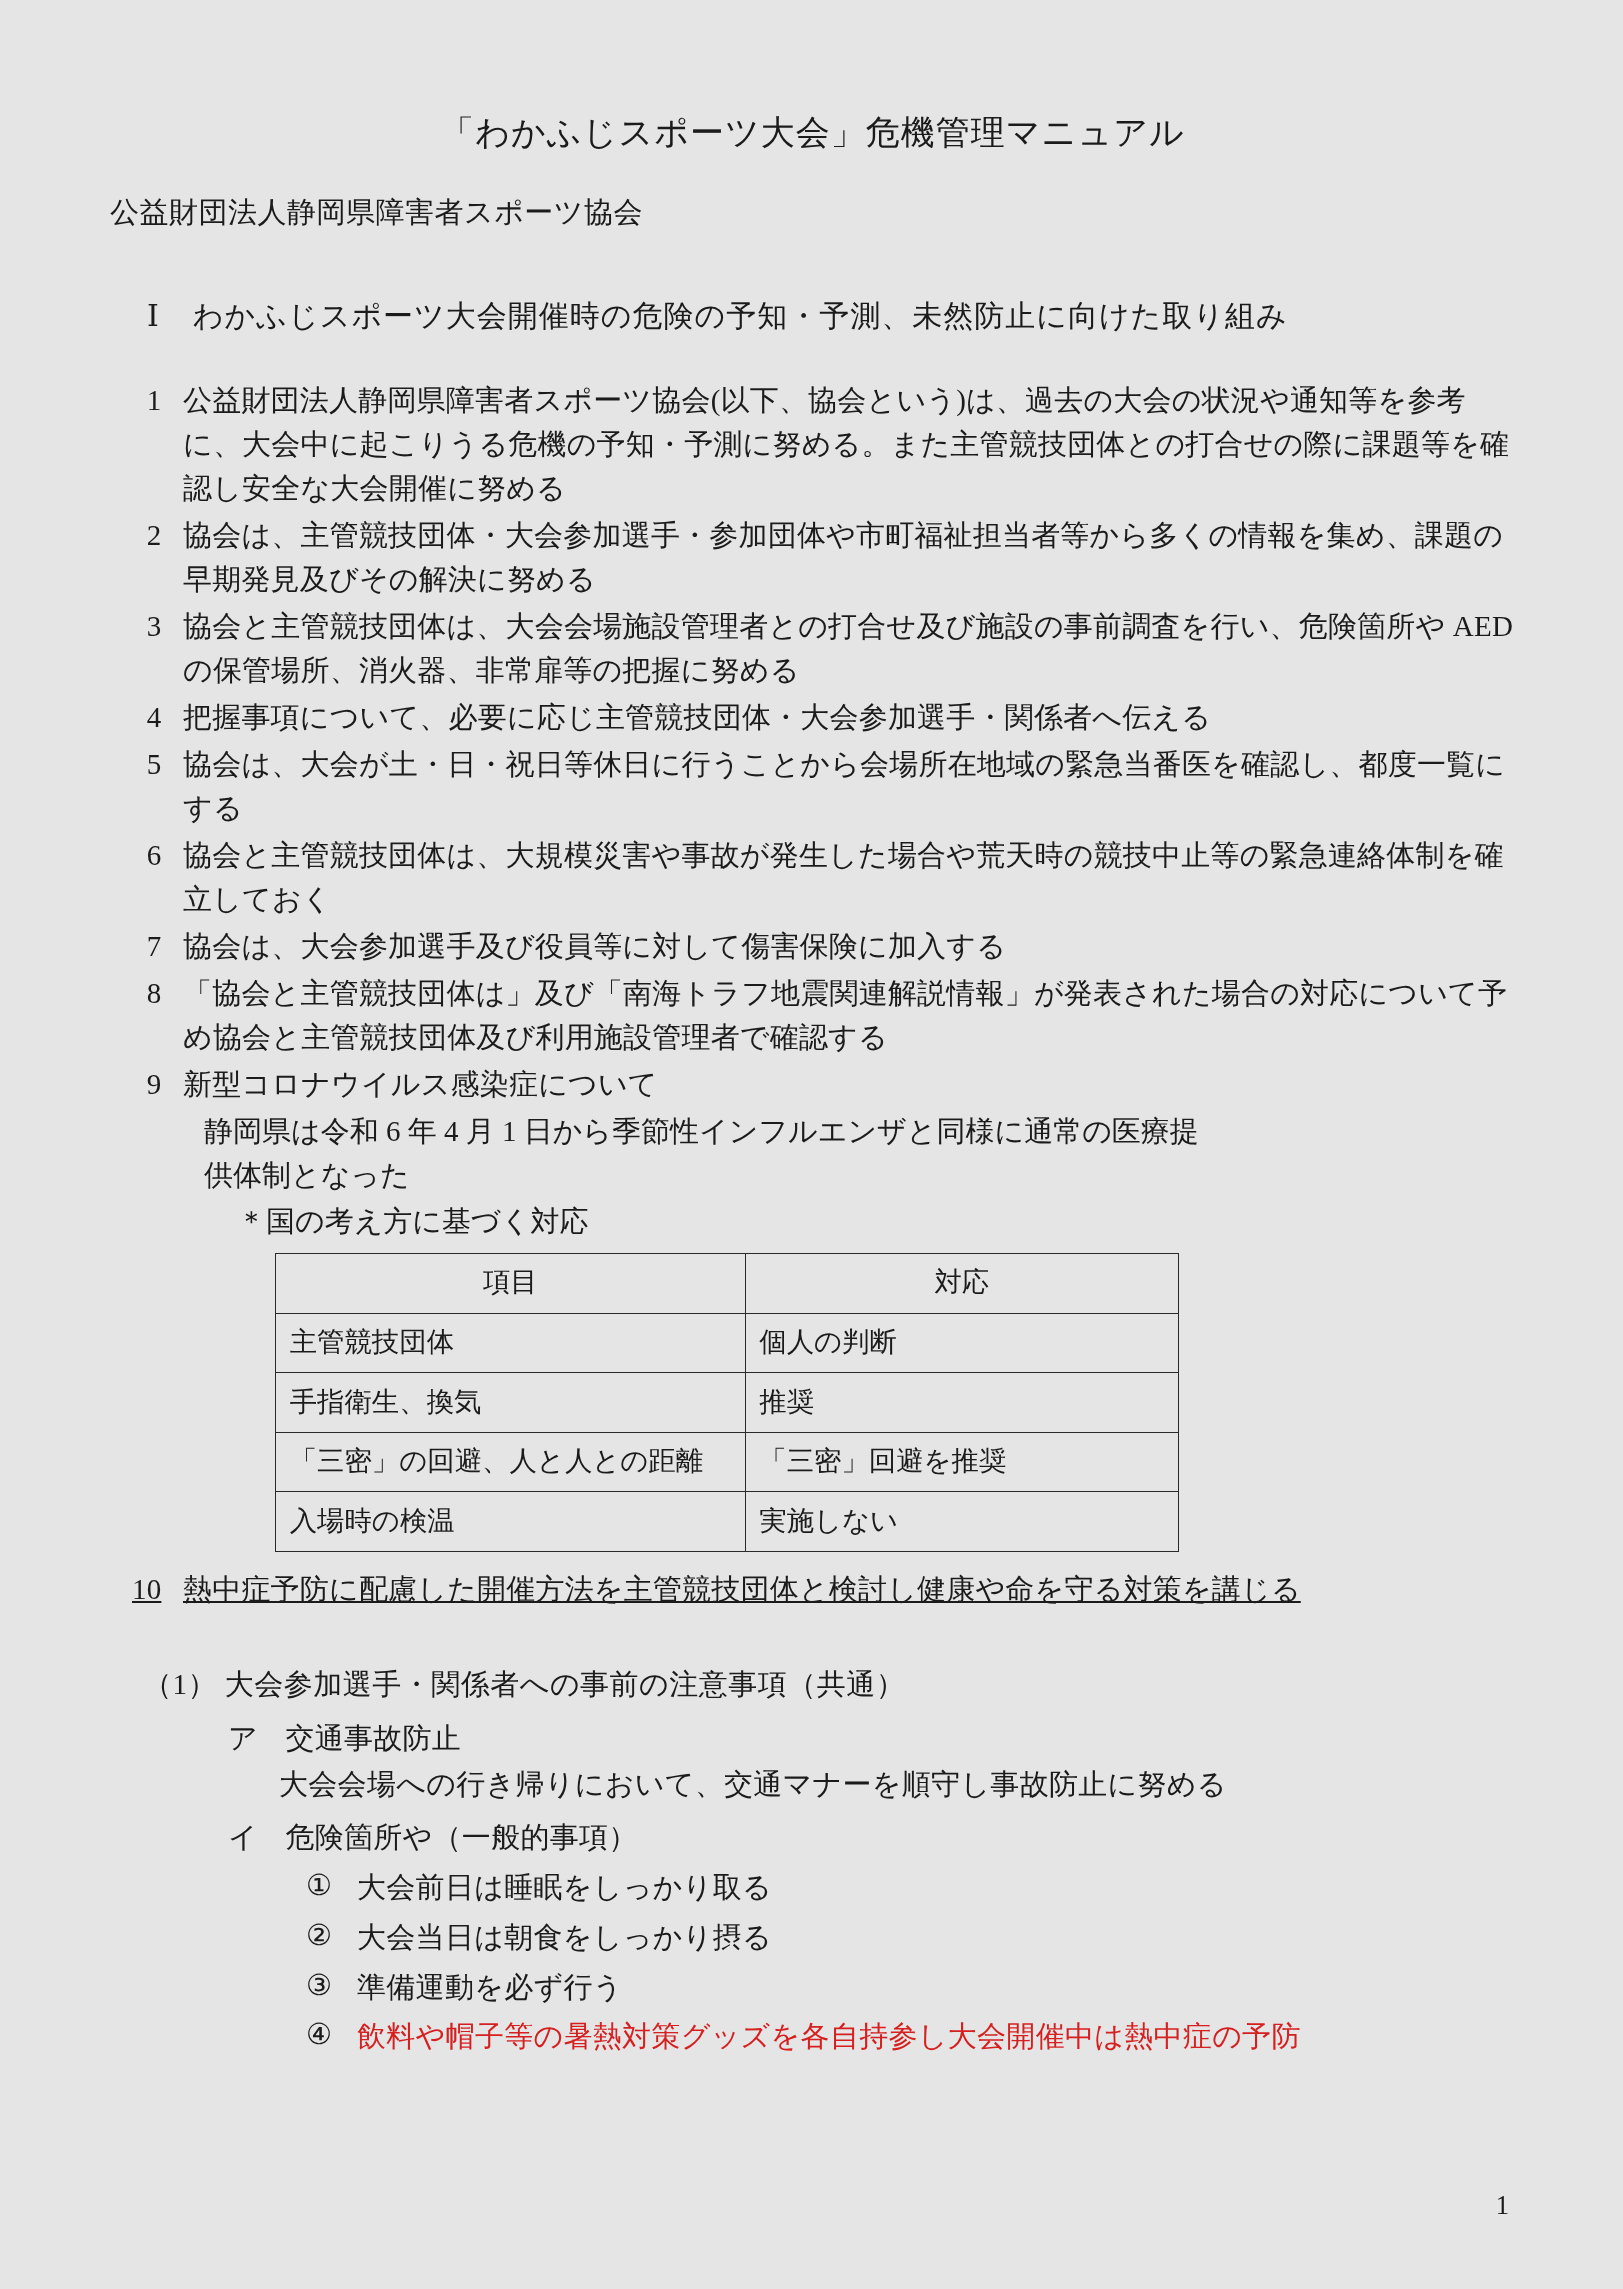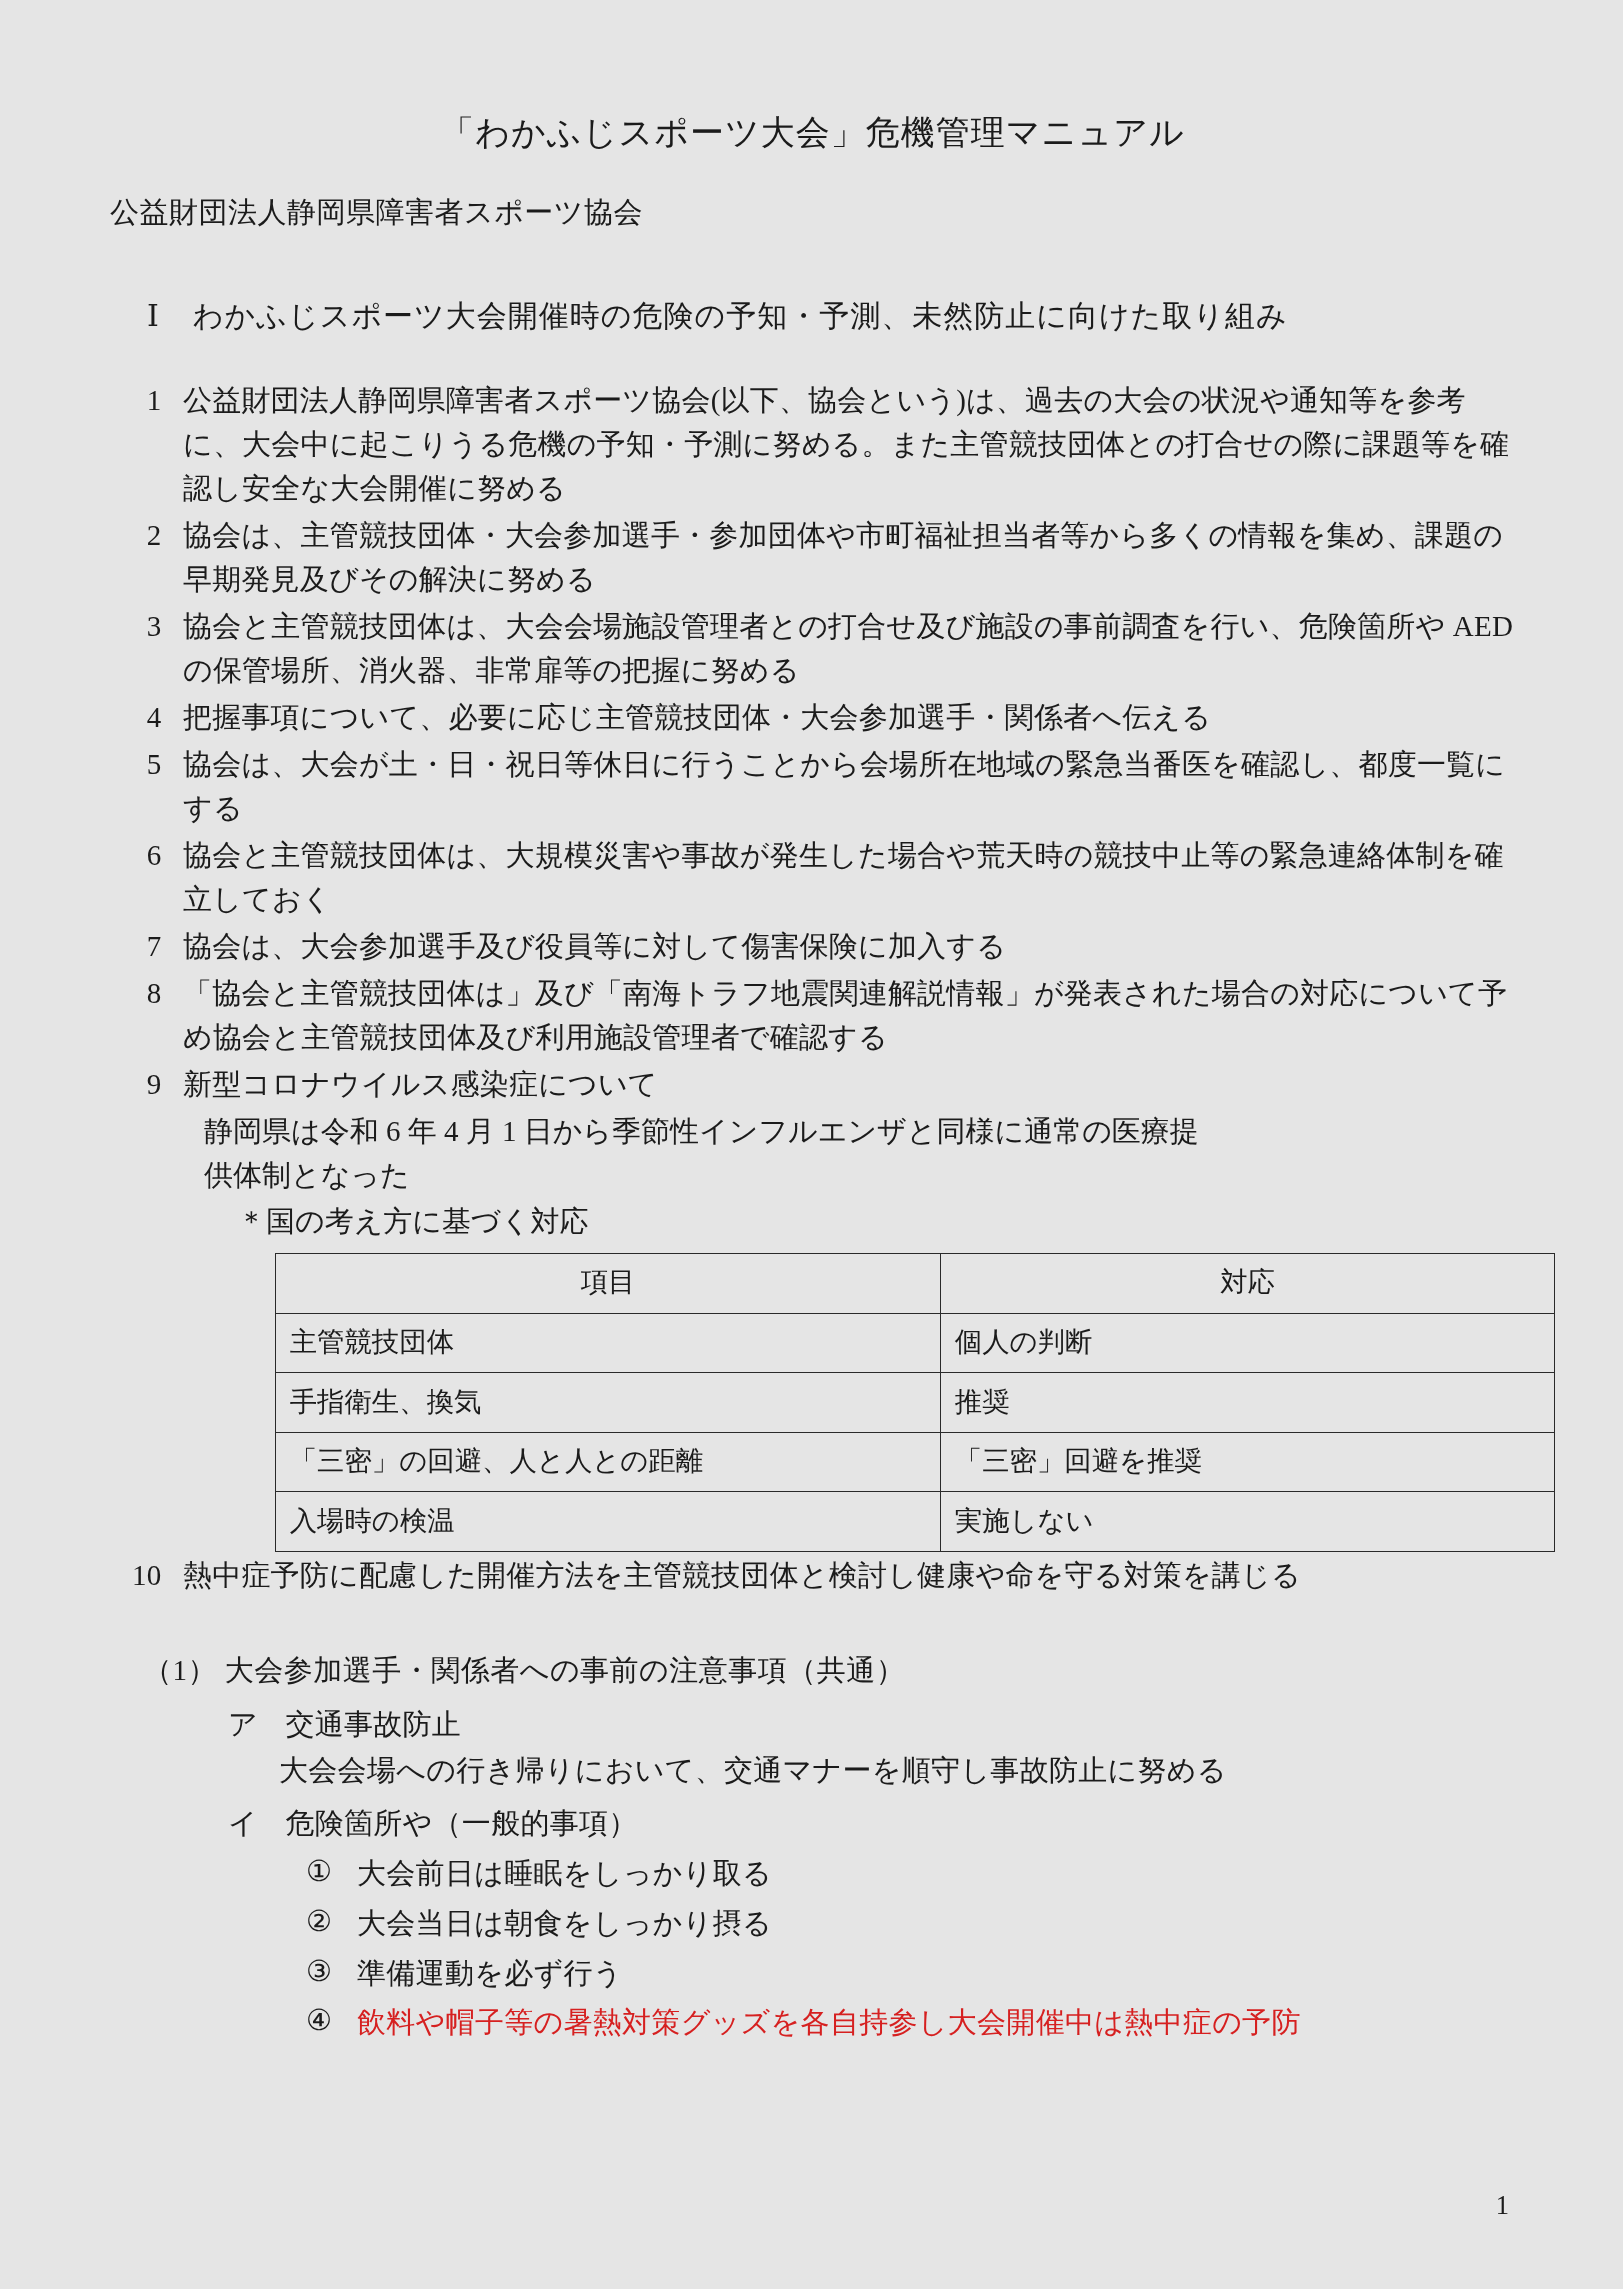--- a/index.html
+++ b/index.html
@@ -72,37 +72,38 @@
   }
   .star-line {
     font-size: 29px;
     line-height: 1.52;
     margin-left: 127px;
     margin-top: 2px;
   }
   table.covid {
     border-collapse: collapse;
     margin: 9.8px 0 0 165px;
-    width: 1280px;
+    width: 904px;
     font-size: 27.4px;
   }
   table.covid td, table.covid th {
     border: 1.6px solid #2a2a2a;
     padding: 8.8px 13.7px;
     font-weight: 400;
     line-height: 1.3;
     height: 41px;
   }
   table.covid th {
     text-align: center;
   }
   table.covid td.col1 { width: 52%; }
   table.covid td.col2 { width: 48%; }
   .after-table {
-    margin-top: 1px;
+    margin-top: 15px;
+    text-decoration: underline;
   }
   .block-gap {
     height: 51px;
   }
   .para-1 {
     font-size: 29px;
     margin: 0 0 0 33px;
     letter-spacing: 0.5px;
   }
   .lvl-a {

